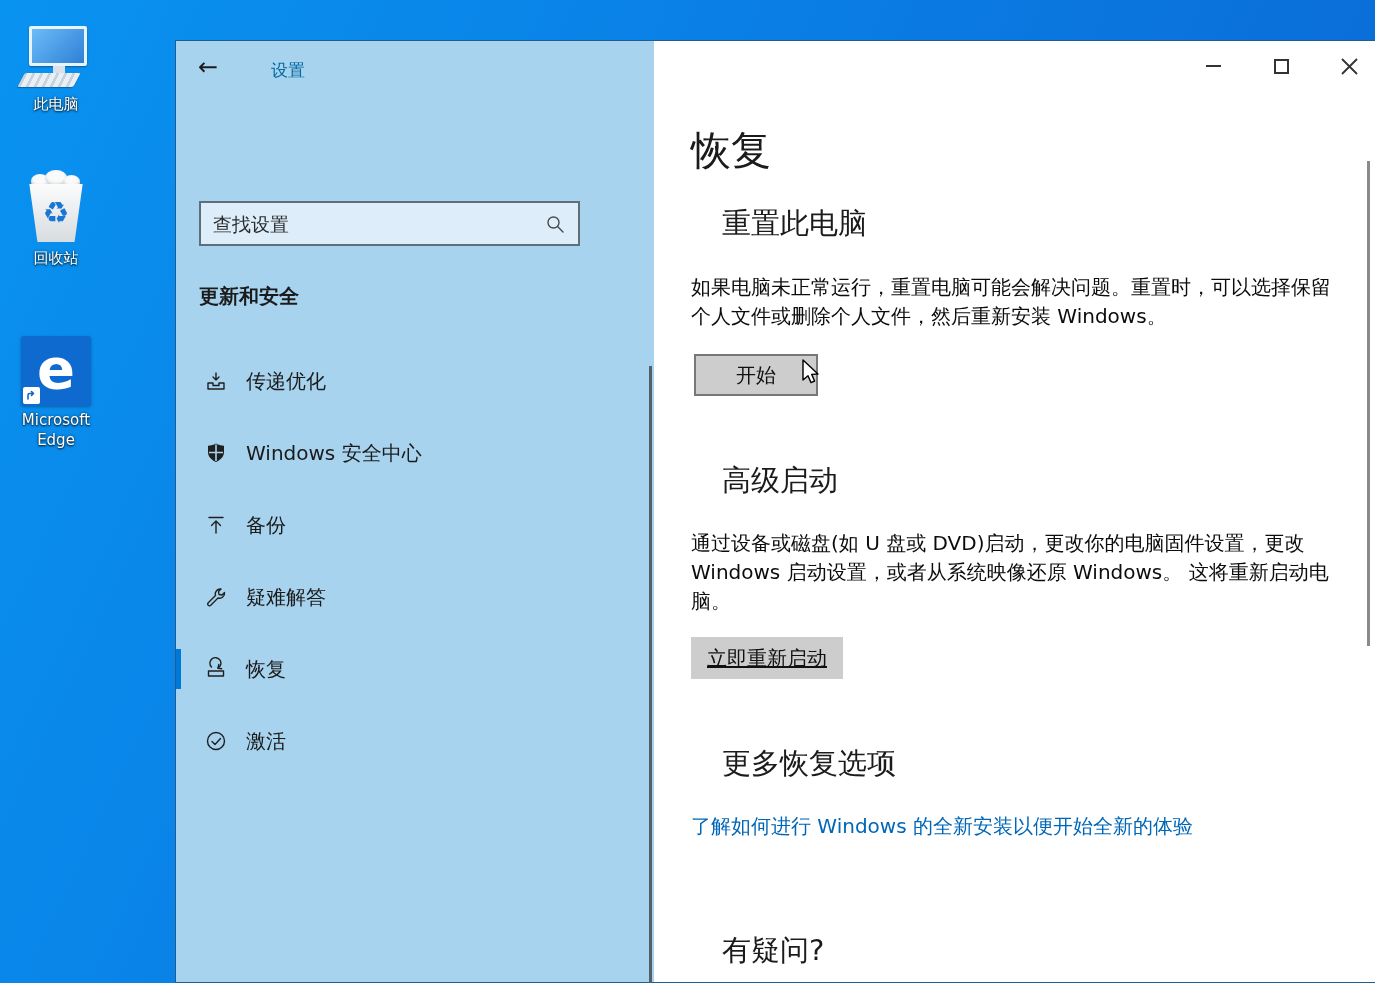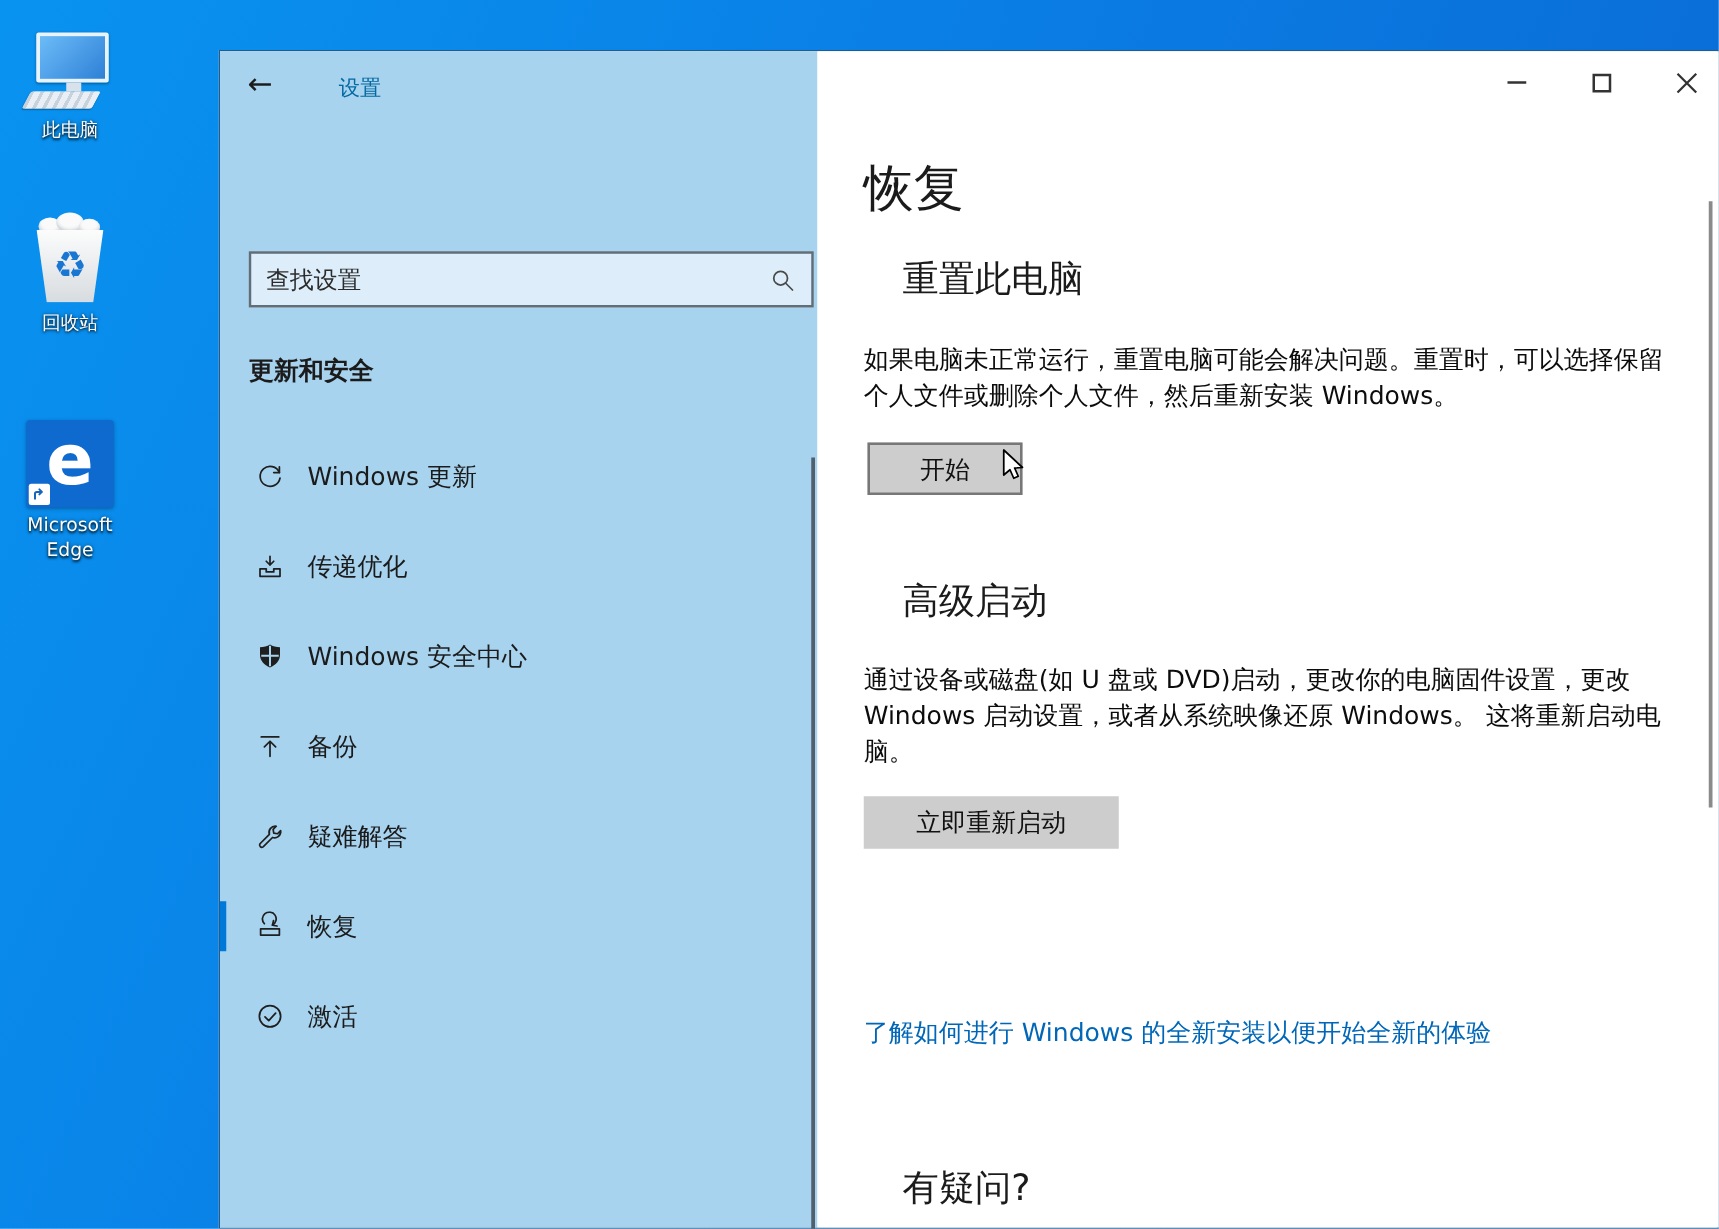--- a/index.html
+++ b/index.html
@@ -47,21 +47,21 @@
   
   .win{position:absolute;left:175px;top:40px;width:1200px;height:943px;
     border:1px solid #1f5c8f;background:#fff;}
   
   .sidebar{position:absolute;left:0;top:0;width:478px;height:100%;background:var(--sidebar-bg);}
   .back-btn{position:absolute;left:22px;top:12px;font-size:24px;color:#1b1b1b;cursor:pointer;}
   .app-title{position:absolute;left:95px;top:18px;font-size:17px;color:#0369a1;}
   .home-row{position:absolute;left:0;top:100px;width:100%;height:42px;display:flex;align-items:center;}
   .home-row .ic{margin-left:28px;width:24px;height:24px;}
   .home-row .lbl{margin-left:18px;font-size:20px;}
-  .search-box{position:absolute;left:23px;top:160px;width:452px;height:45px;background:#ddeefa;
+  .search-box{position:absolute;left:23px;top:160px;width:381px;height:45px;background:#ddeefa;
     border:2px solid #5f6e78;display:flex;align-items:center;}
   .search-box input{flex:1;border:none;outline:none;background:transparent;
     font-family:inherit;font-size:19px;color:#222;padding:0 10px 0 12px;}
   .search-box input::placeholder{color:#2b2b2b;opacity:1;}
   .search-ic{width:22px;height:22px;margin-right:12px;flex:none;}
   .section-title{position:absolute;left:23px;top:242px;font-size:20px;font-weight:bold;}
   .nav{position:absolute;left:0;top:320px;width:100%;}
   .nav-item{position:relative;width:100%;height:40px;margin-bottom:32px;
     display:flex;align-items:center;cursor:pointer;}
   .nav-item .bar{position:absolute;left:0;top:0;width:5px;height:40px;background:var(--accent);display:none;}
@@ -137,28 +137,20 @@
       <svg class="search-ic ln" viewBox="0 0 22 22" style="stroke:#4a4a4a;">
         <circle cx="9.5" cy="9.5" r="5.5"></circle>
           <path d="M13.8 13.8 L19 19"></path>
       </svg>
     </div>
 
     <div class="section-title">更新和安全</div>
 
     <div class="nav">
 
-      <div class="nav-item">
-
-        <svg class="ic ln" viewBox="0 0 24 24">
-          <path d="M19.5 9 A8 8 0 1 0 20 13.5"></path>
-            <path d="M19.5 4.5 V9 H15"></path>
-        </svg>
-        <span class="lbl">Windows 更新</span>
-      </div>
 
       <div class="nav-item">
 
         <svg class="ic ln" viewBox="0 0 24 24">
           <path d="M4 14 H9 V16.5 H15 V14 H20 V20 H4 Z"></path>
             <path d="M12 4 V11 M9 8 L12 11 L15 8"></path>
         </svg>
         <span class="lbl">传递优化</span>
       </div>
 
@@ -230,22 +222,23 @@
     </div>
 
     <div class="page-title">恢复</div>
 
     <div class="sec-h" style="top:163px;">重置此电脑</div>
     <div class="body-p" style="top:232px;width:648px;">如果电脑未正常运行，重置电脑可能会解决问题。重置时，可以选择保留个人文件或删除个人文件，然后重新安装 Windows。</div>
     <button class="btn focused" style="top:302px;width:124px;height:42px;">开始</button>
 
     <div class="sec-h" style="top:420px;">高级启动</div>
     <div class="body-p" style="top:488px;width:652px;">通过设备或磁盘(如 U 盘或 DVD)启动，更改你的电脑固件设置，更改 Windows 启动设置，或者从系统映像还原 Windows。 这将重新启动电脑。</div>
-    <button class="btn" style="top:585px;width:204px;height:42px;">立即重新启动</button>
-
+    <button class="btn" style="top:585px;width:152px;height:42px;text-decoration:underline;">立即重新启动</button>
+
+    <div class="sec-h" style="top:703px;">更多恢复选项</div>
     <a class="link" style="top:772px;">了解如何进行 Windows 的全新安装以便开始全新的体验</a>
 
     <div class="sec-h" style="top:890px;">有疑问?</div>
 
     <div class="main-scroll"></div>
 
     <svg class="cursor" viewBox="0 0 26 28">
       <path d="M2 1 L2 21 L7 16.8 L10 23.6 L13.6 22 L10.7 15.4 L17 15 Z" fill="#fff" stroke="#000" stroke-width="1.4" stroke-linejoin="round"></path>
     </svg>
   </div>

